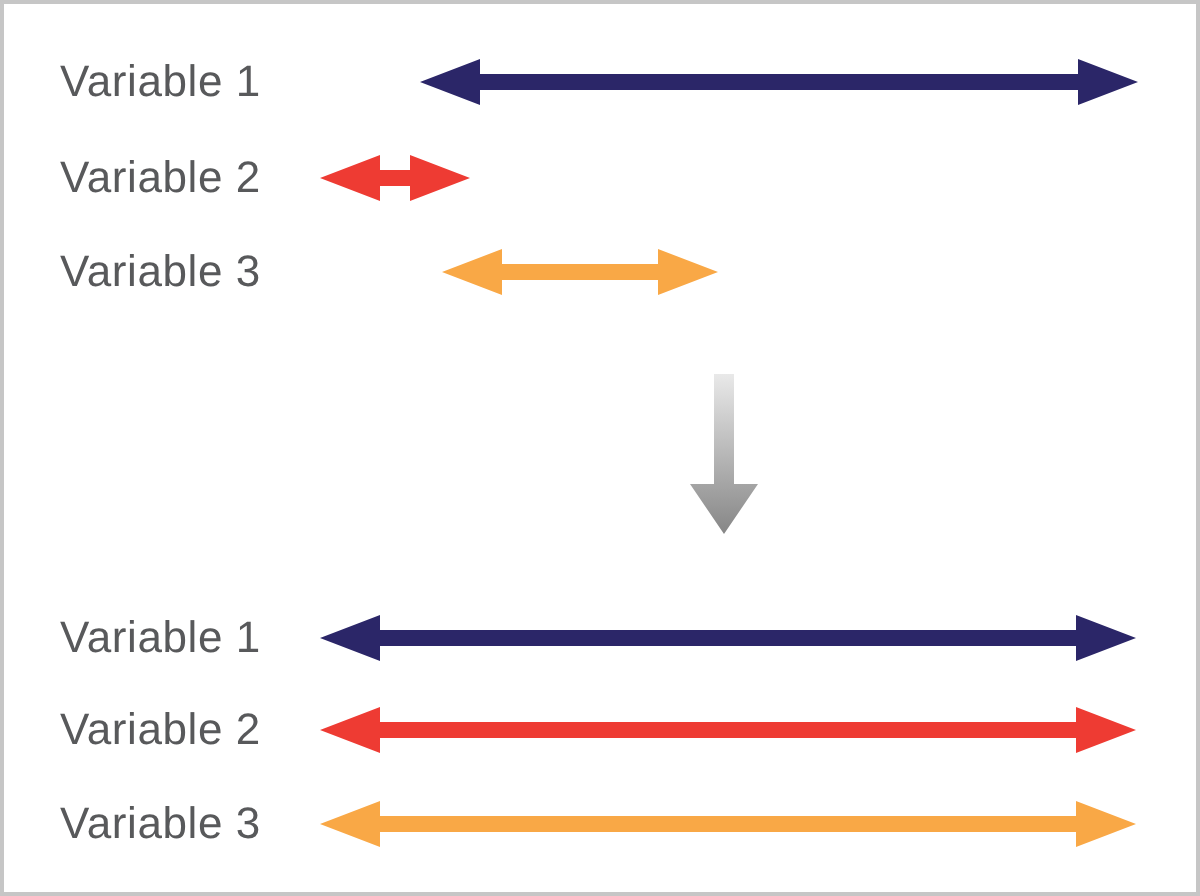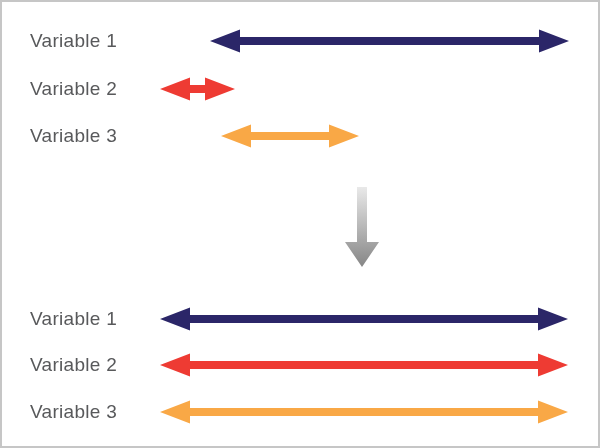--- a/index.html
+++ b/index.html
@@ -18,21 +18,21 @@
     left: 0;
     width: 100%;
     height: 24px;
   }
   .var-label {
     position: absolute;
     left: 28px;
     top: 0;
     height: 24px;
     line-height: 24px;
-    font-size: 19px;
+    font-size: 22px;
     letter-spacing: 0.3px;
     color: #58595b;
     white-space: nowrap;
   }
   .range-arrow {
     position: absolute;
     top: 0;
     height: 24px;
     display: block;
   }

